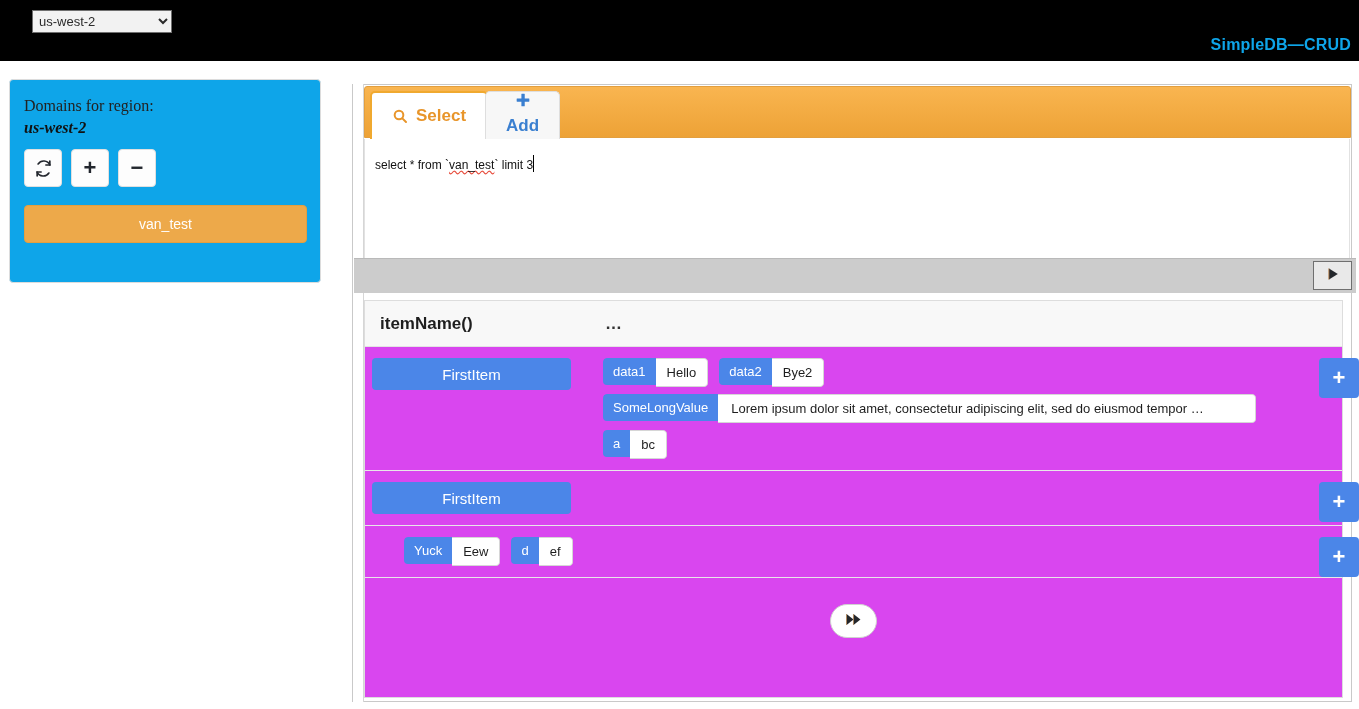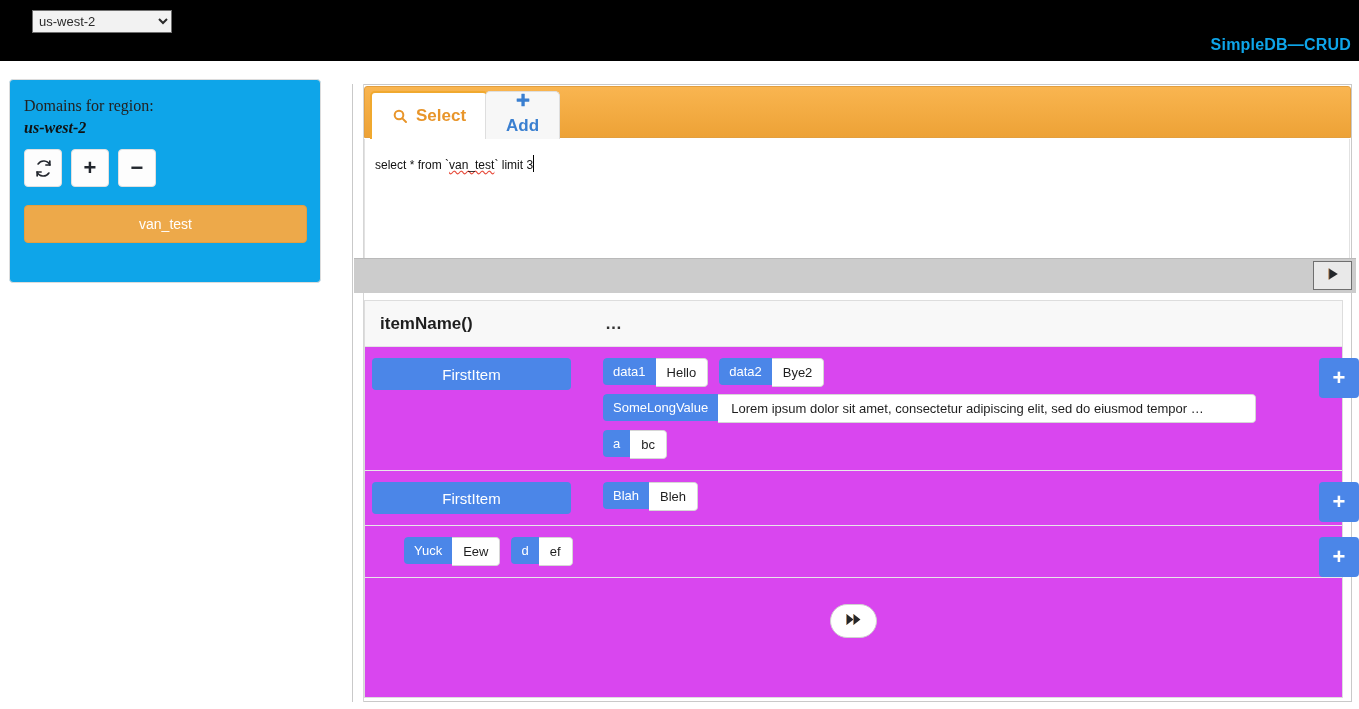--- a/index.html
+++ b/index.html
@@ -384,28 +384,20 @@
             <div class="pill">
               <span class="k">a</span>
               <span class="v">bc</span>
             </div>
           </div>
         </div>
         <button class="add-attr-btn">+</button>
       </div>
       <div class="res-row">
         <button class="item-btn">FirstItem</button>
-        <div class="attr-area">
-          <div class="attr-line">
-            <div class="pill">
-              <span class="k">Blah</span>
-              <span class="v">Bleh</span>
-            </div>
-          </div>
-        </div>
         <button class="add-attr-btn">+</button>
       </div>
       <div class="res-row">
         <div class="attr-area">
           <div class="attr-line">
             <div class="pill">
               <span class="k">Yuck</span>
               <span class="v">Eew</span>
             </div>
             <div class="pill">

